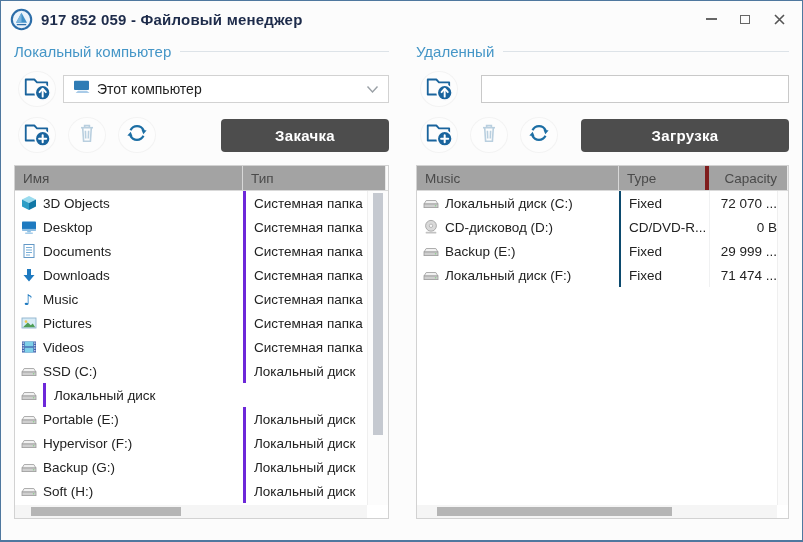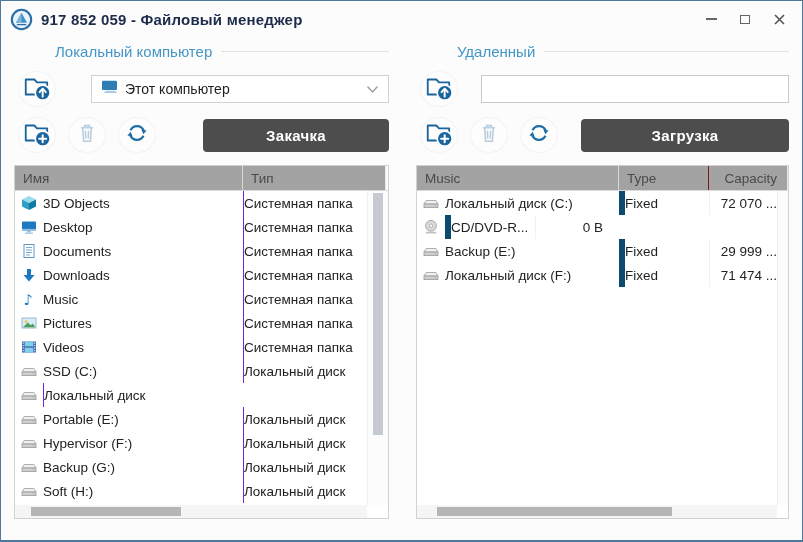--- a/index.html
+++ b/index.html
@@ -20,65 +20,65 @@
   .controls { margin-left: auto; display: flex; align-items: center; }
   .ctl { width: 34px; height: 28px; display: flex; align-items: center; justify-content: center; cursor: default; }
   .min-glyph { width: 11px; height: 0; border-top: 2px solid #666; }
   .max-glyph { width: 10px; height: 9px; border: 1.5px solid #666; background: transparent; }
 
   
   .content { display: flex; padding: 0 13px; gap: 27px; }
   .panel { width: 383px; position: relative; }
   .panel.right { width: 380px; }
 
-  .group-header { display: flex; align-items: center; height: 22px; margin-top: 3px; margin-left: 41px; }
+  .group-header { display: flex; align-items: center; height: 22px; margin-top: 3px; }
   .group-label { color: #4596c7; font-size: 15px; white-space: nowrap; }
   .group-line { flex: 1; height: 1px; background: #dde3e8; margin-left: 9px; }
 
   .toolrow { display: flex; align-items: center; margin-top: 11px; height: 32px; padding-left: 5px; }
   .toolrow2 { display: flex; align-items: center; margin-top: 13px; height: 34px; padding-left: 5px; gap: 14px; }
 
   .icon-btn { width: 36px; height: 34px; flex: none; display: flex; align-items: center; justify-content: center;
               border-radius: 50%; box-shadow: 0 0 0 1px #f3f3f3; background: #fdfdfd; }
 
-  .combo { margin-left: 36px; flex: 1; height: 28px; background: #fff; border: 1px solid #d2d2d2;
+  .combo { margin-left: 8px; flex: 1; height: 28px; background: #fff; border: 1px solid #d2d2d2;
            display: flex; align-items: center; padding: 0 9px; }
   .combo-text { font-size: 14px; color: #1f1f1f; margin-left: 6px; }
   .combo-chevron { margin-left: auto; display: flex; }
 
   .path-input { margin-left: 24px; flex: 1; height: 28px; background: #fff; border: 1px solid #c9c9c9;
                 font-family: "Liberation Sans", sans-serif; font-size: 14px; padding: 0 8px; color: #1f1f1f; outline: none; }
 
-  .action-btn { margin-left: auto; width: 186px; height: 33px; background: #4d4d4d; color: #fff;
+  .action-btn { margin-left: auto; width: 168px; height: 33px; background: #4d4d4d; color: #fff;
                 border: none; border-radius: 4px; font-family: "Liberation Sans", sans-serif;
                 font-size: 15px; font-weight: bold; letter-spacing: .3px; cursor: default; }
   .panel.right .action-btn { width: 208px; }
 
   
   .table { margin-top: 13px; height: 354px; background: #fff; border: 1px solid #d2d2d2; position: relative; overflow: hidden; }
 
   .t-head { display: flex; height: 25px; border-bottom: 1px solid #d9d9d9; align-items: stretch;
             font-size: 13.5px; color: #4a4a4a; }
   .t-head .hcell { background: #a3a3a3; display: flex; align-items: center; padding-left: 8px; }
   .head-gap { flex: 1; background: #fcfcfc; border-left: 1px solid #e9e9e9; }
 
   .left-table .col-name { width: 228px; border-right: 1px solid #d8d8d8; }
   .left-table .col-type { width: 142px; }
   .right-table .col-name { width: 202px; border-right: 1px solid #d8d8d8; }
-  .right-table .col-type { width: 90px; border-right: 1px solid #7f1d1d; text-align: right; }
+  .right-table .col-type { width: 90px; border-right: 4px solid #7f1d1d; text-align: right; }
   .right-table .col-capacity { width: 78px; justify-content: flex-end; padding-right: 10px; padding-left: 0; }
 
   .t-body { position: relative; }
   .t-row { display: flex; align-items: stretch; height: 24px; }
   .row-icon { width: 16px; height: 16px; margin: 4px 6px 0 6px; flex: none; display: flex; }
   .cell { font-size: 13.5px; color: #222; white-space: nowrap; overflow: hidden; display: flex; align-items: center; }
   .left-table .cell-name { width: 200px; }
-  .left-table .cell-type { width: 142px; border-left: 1px solid #6d28d9; }
+  .left-table .cell-type { width: 142px; padding-left: 8px; border-left: 3px solid #6d28d9; }
   .right-table .cell-name { width: 174px; }
-  .right-table .cell-type { width: 90px; border-left: 6px solid #0c4a6e; }
+  .right-table .cell-type { width: 90px; padding-left: 8px; border-left: 2px solid #0c4a6e; }
   .right-table .cell-capacity { width: 78px; border-left: 1px solid #f0f1f2; justify-content: flex-end; padding-right: 10px; }
 
   .vscroll { position: absolute; top: 25px; bottom: 13px; right: 0; width: 21px;
              background: #fcfcfc; border-left: 1px solid #efefef; }
   .right-table .vscroll { width: 11px; }
   .vthumb { position: absolute; top: 2px; left: 5px; width: 10px; height: 242px; background: #c5c9d0; }
 
   .hscroll { position: absolute; left: 0; bottom: 0; height: 13px; background: #f5f5f5; }
   .left-table .hscroll { right: 21px; }
   .right-table .hscroll { right: 11px; }
@@ -423,20 +423,21 @@
               <span class="cell cell-capacity">72 070 ...</span>
             </div>
             <div class="t-row">
               <span class="row-icon">
                 <svg width="16" height="16" viewBox="0 0 16 16">
                   <circle cx="8" cy="6.8" r="5.4" fill="#d9d9d9" stroke="#9a9a9a" stroke-width="0.8"></circle>
                   <circle cx="8" cy="6.8" r="1.7" fill="#f7f7f7" stroke="#9a9a9a" stroke-width="0.6"></circle>
                   <rect x="2.6" y="12.8" width="10.8" height="1.8" rx="0.9" fill="#c2c2c2"></rect>
                 </svg>
               </span>
+              <span class="cell cell-name">CD-дисковод (D:)</span>
               <span class="cell cell-type">CD/DVD-R...</span>
               <span class="cell cell-capacity">0 B</span>
             </div>
             <div class="t-row">
               <span class="row-icon">
                 <svg width="16" height="16" viewBox="0 0 16 16">
                   <polygon points="3.2,5.5 12.8,5.5 15,9 1,9" fill="#f1f1f1" stroke="#9a9a9a" stroke-width="0.8"></polygon>
                   <rect x="1" y="9" width="14" height="3.6" fill="#cfcfcf" stroke="#9a9a9a" stroke-width="0.8"></rect>
                   <circle cx="12.6" cy="10.8" r="0.8" fill="#8fd08f"></circle>
                 </svg>

